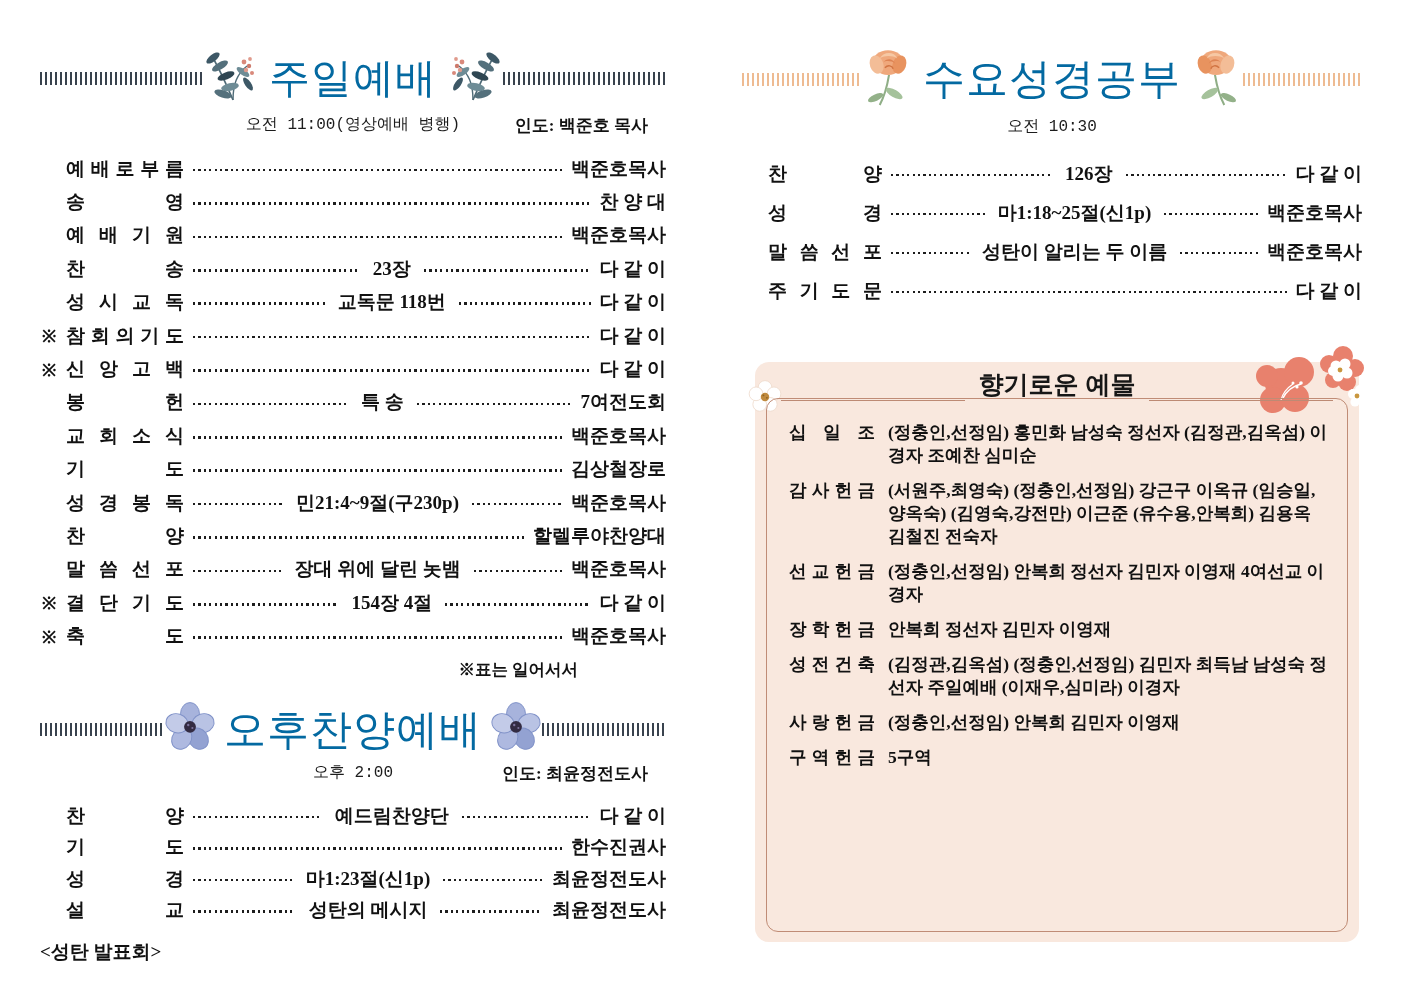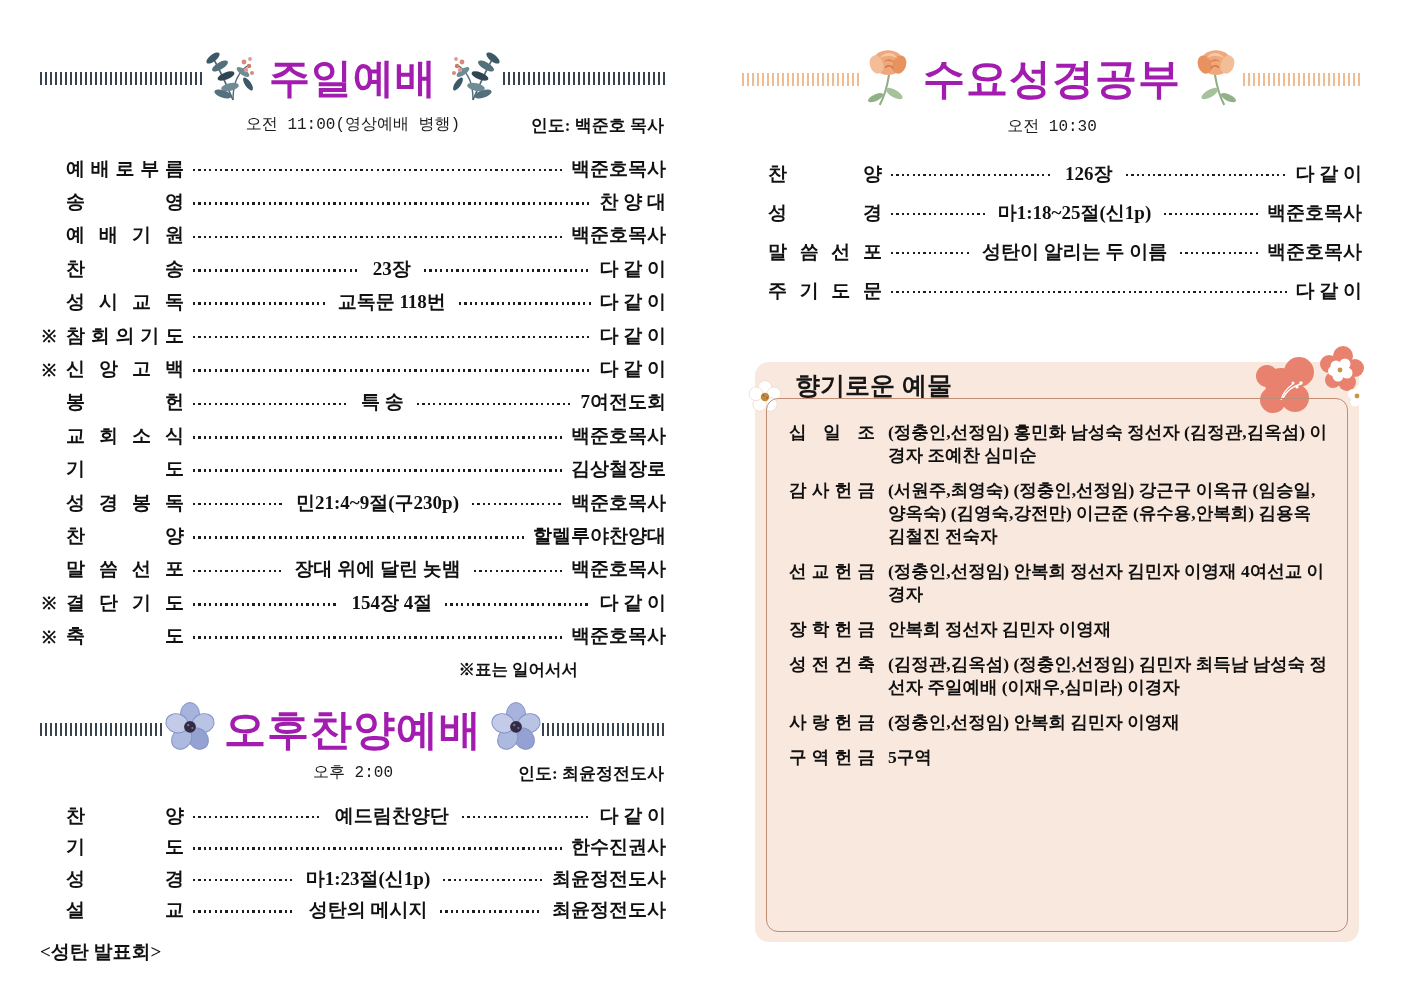--- a/index.html
+++ b/index.html
@@ -6,29 +6,29 @@
   .page{position:relative;width:1403px;height:992px;background:#fff;overflow:hidden;
         font-family:"Liberation Serif","DejaVu Serif",serif;color:#111;}
   .col{position:absolute;top:46px;}
   .col-left{left:40px;width:626px;}
   .col-right{left:742px;width:620px;}
 
   
   .title-row{display:flex;align-items:center;width:100%;}
   .stripe{flex:1 1 auto;height:13px;
           background:repeating-linear-gradient(90deg,var(--stripe,#39434e) 0 2px,transparent 2px 5px);}
-  .sec-title{font-family:"Liberation Sans","DejaVu Sans",sans-serif;font-weight:700;
-             font-size:41px;letter-spacing:1px;color:#a21caf;margin:0 8px;white-space:nowrap;}
+  .sec-title{font-family:"Liberation Sans","DejaVu Sans",sans-serif;font-weight:400;
+             font-size:41px;letter-spacing:1px;color:#0369a1;margin:0 8px;white-space:nowrap;}
   .sec-title.sm{font-size:42px;}
   .flower{flex:0 0 auto;}
 
   .sub-row{position:relative;height:28px;margin-top:4px;}
   .sub-time{position:absolute;left:0;right:0;text-align:center;
             font-family:Liberation Mono, monospace;font-size:16px;color:#1c1c1c;}
-  .sub-leader{position:absolute;right:2px;top:0;font-size:17px;font-weight:700;color:#111;}
+  .sub-leader{position:absolute;right:18px;top:0;font-size:17px;font-weight:700;color:#111;}
 
   
   .rows{margin-top:10px;}
   .svc-row{position:relative;display:flex;align-items:center;height:33.4px;
            padding-left:26px;font-size:19px;font-weight:700;white-space:nowrap;}
   .rows-aft .svc-row{height:31.5px;}
   .rows-wed .svc-row{height:39px;}
   .star{position:absolute;left:2px;font-size:17px;}
   .svc-label{flex:0 0 118px;display:flex;justify-content:space-between;}
   .rows-wed .svc-label{flex:0 0 114px;}
@@ -37,21 +37,21 @@
   .svc-center{padding:0 4px;}
   .svc-right{}
 
   .note{margin-top:6px;text-align:right;padding-right:88px;font-size:16.5px;font-weight:700;}
   .aft-block{margin-top:21px;}
   .footer-line{font-size:19px;font-weight:700;margin-top:13px;padding-right:160px;}
 
   
   .off-box{position:relative;margin:52px 0 0 13px;width:604px;height:580px;
            background:#f9e8de;border-radius:14px;}
-  .off-titlebar{position:absolute;top:6px;left:0;right:0;display:flex;align-items:flex-start;padding:0 26px;flex-direction:column;}
+  .off-titlebar{position:absolute;top:6px;left:0;right:0;display:flex;align-items:flex-end;padding:0 26px;}
   .off-line{flex:1 1 auto;height:0;border-top:1.4px solid #bd8a74;}
   .off-title{font-family:"Liberation Sans","DejaVu Sans",sans-serif;font-weight:700;
              font-size:25px;color:#161616;margin:0 14px;white-space:nowrap;}
   .off-frame{position:absolute;top:36px;left:11px;right:11px;bottom:10px;
              border:1.4px solid #c08c76;border-radius:12px;padding:22px 20px 10px 22px;overflow:hidden;}
   .off-item{display:flex;gap:13px;margin-bottom:12px;font-size:17.5px;font-weight:700;line-height:23px;}
   .off-label{flex:0 0 86px;display:flex;justify-content:space-between;align-self:flex-start;}
   .off-text{flex:1 1 auto;}
   .corner-deco{position:absolute;top:-20px;right:-10px;}
   .tl-deco{position:absolute;top:16px;left:-9px;}

